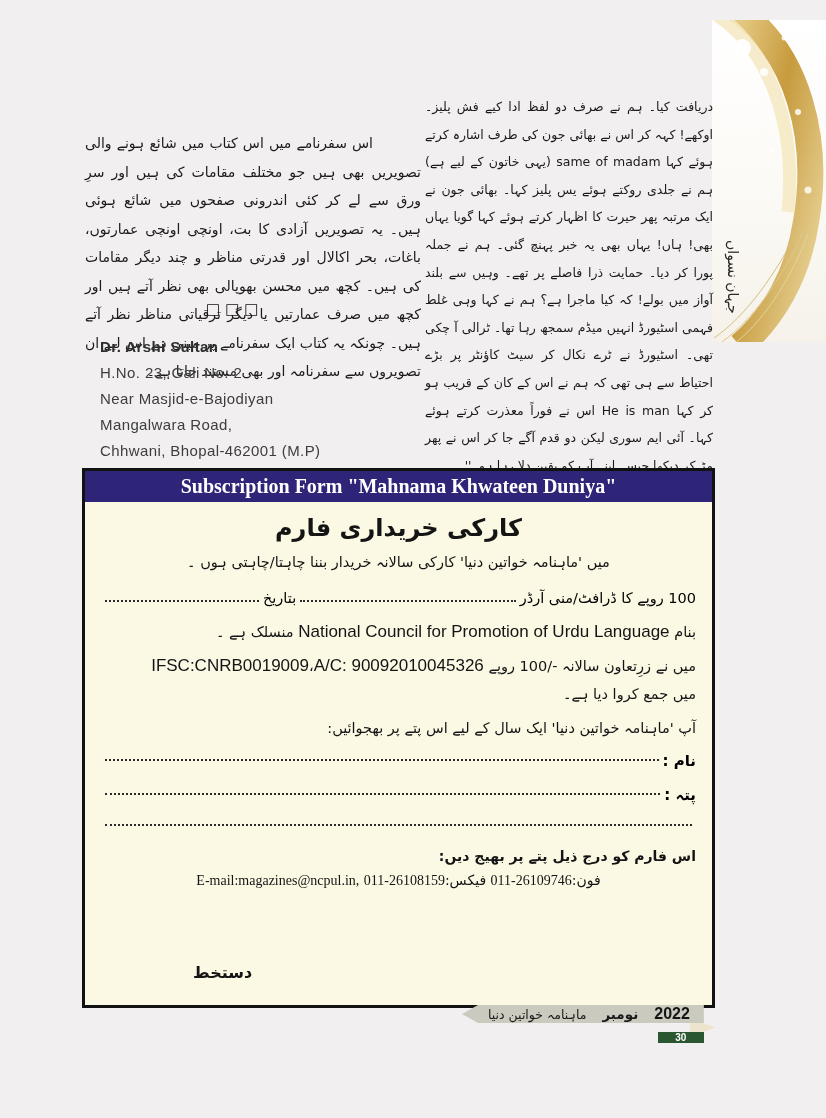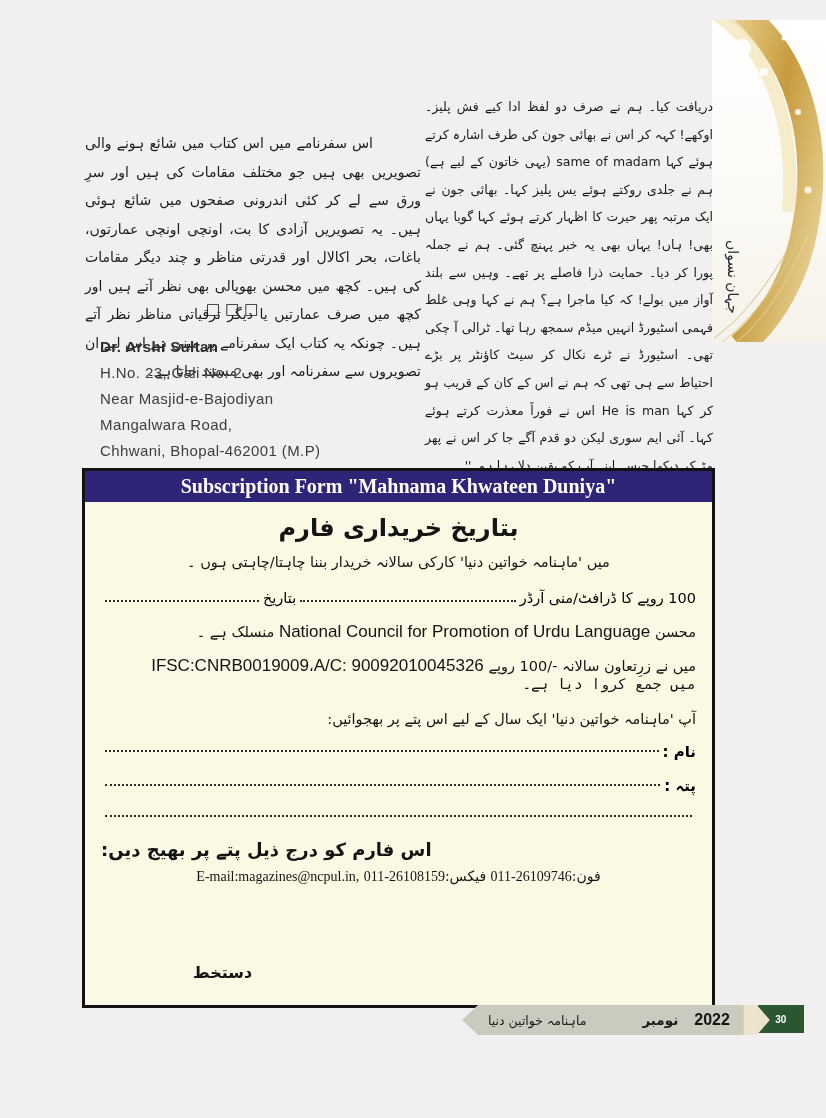--- a/index.html
+++ b/index.html
@@ -34,39 +34,39 @@
   .form-body{padding:4px 16px 0 16px;position:relative;height:502px;box-sizing:border-box;}
   .f-title{text-align:center;font-weight:bold;font-size:24px;margin-top:8px;direction:rtl;color:#141414;}
   .f-intro{text-align:center;direction:rtl;font-size:14.5px;margin-top:12px;color:#141414;}
   .f-row{direction:rtl;text-align:right;font-size:14.5px;color:#141414;}
   .f-draft{display:flex;direction:rtl;align-items:flex-end;margin-top:20px;font-size:14.5px;}
   .dotfill{flex:1;border-bottom:2px dotted #2a2a2a;height:2px;margin:0 4px 4px 4px;}
   .d1{flex:1.4;} .d2{flex:1.0;}
   .f-banam{margin-top:16px;}
   .serif{font-family:Liberation Sans, sans-serif;font-size:17px;}
   .f-account{margin-top:14px;}
-  .f-deposit{font-family:Liberation Mono, monospace;}
+  .f-deposit{margin-top:10px;}
   .f-send{margin-top:18px;padding-left:40px;text-align:right;}
   .f-line{display:flex;direction:rtl;align-items:center;margin-top:16px;font-size:15px;}
   .f-line .lbl{font-weight:bold;}
   .f-dotsline{display:flex;margin-top:18px;}
-  .f-dispatch{margin-top:18px;text-align:left;font-weight:bold;font-size:18px;}
+  .f-dispatch{margin-top:18px;text-align:right;font-weight:bold;font-size:14px;}
   .f-sales{text-align:center;font-family:"Liberation Serif",serif;font-size:18px;
         margin-top:10px;color:#101010;}
   .f-contact{direction:rtl;text-align:center;margin-top:8px;font-size:14px;color:#141414;}
   .f-contact bdo{font-family:"Liberation Serif",serif;}
   .f-sign{position:absolute;left:108px;bottom:22px;font-weight:bold;font-size:16px;direction:rtl;color:#141414;}
 
   
-  .footer{position:absolute;left:462px;top:1005px;height:38px;display:flex;align-items:flex-start;}
+  .footer{position:absolute;left:462px;top:1005px;height:38px;display:flex;align-items:flex-end;flex-direction:column;}
   .f-bar{background:#cacabf;height:30px;display:flex;align-items:center;direction:ltr;
         clip-path:polygon(16px 0,100% 0,100% 100%,16px 100%,0 50%);
         padding:0 14px 0 26px;gap:16px;}
   .f-bar .mag{font-size:12.5px;color:#1a1a1a;direction:rtl;}
-  .f-bar .mon{font-size:13.5px;font-weight:bold;color:#1a1a1a;direction:rtl;margin-left:40px;}
+  .f-bar .mon{font-size:13.5px;font-weight:bold;color:#1a1a1a;direction:rtl;}
   .f-bar .yr{font-family:"Liberation Sans",sans-serif;font-weight:bold;font-size:16px;color:#151515;}
   .f-tip{width:26px;height:30px;background:#ece4cc;z-index:2;margin-right:-12px;
         clip-path:polygon(0 0,50% 0,100% 50%,50% 100%,0 100%);}
   .f-page{width:46px;height:28px;background:#2a5631;color:#fff;display:flex;align-items:center;
         justify-content:center;font-family:"Liberation Sans",sans-serif;font-weight:bold;font-size:10px;z-index:1;}
 </style>
 </head>
 <body>
 
 <div class="page">
@@ -106,32 +106,32 @@
     <div>H.No. 23, Gali No. 2</div>
     <div>Near Masjid-e-Bajodiyan</div>
     <div>Mangalwara Road,</div>
     <div>Chhwani, Bhopal-462001 (M.P)</div>
   </div>
 
   <div class="form">
     <div class="form-header">Subscription Form "Mahnama Khwateen Duniya"</div>
     <div class="form-body">
 
-      <div class="f-title">بتاریخ خریداری فارم</div>
+      <div class="f-title">کارکی خریداری فارم</div>
       <div class="f-intro">میں 'ماہنامہ خواتین دنیا' کارکی سالانہ خریدار بننا چاہتا/چاہتی ہوں ۔</div>
 
       <div class="f-draft">
         <span>100 روپے کا ڈرافٹ/منی آرڈر</span>
         <span class="dotfill d1"></span>
         <span>بتاریخ</span>
         <span class="dotfill d2"></span>
       </div>
 
       <div class="f-row f-banam">
-        <span>محسن</span>
+        <span>بنام</span>
         <bdo dir="ltr" class="serif">National Council for Promotion of Urdu Language</bdo>
         <span>منسلک ہے ۔</span>
       </div>
 
       <div class="f-row f-account">
         <span>میں نے زرِتعاون سالانہ</span>
         <bdo dir="ltr">100/-</bdo>
         <span>روپے</span>
         <bdo dir="ltr" class="serif">A/C: 90092010045326</bdo><span>،</span><bdo dir="ltr" class="serif">IFSC:CNRB0019009</bdo>
       </div>

